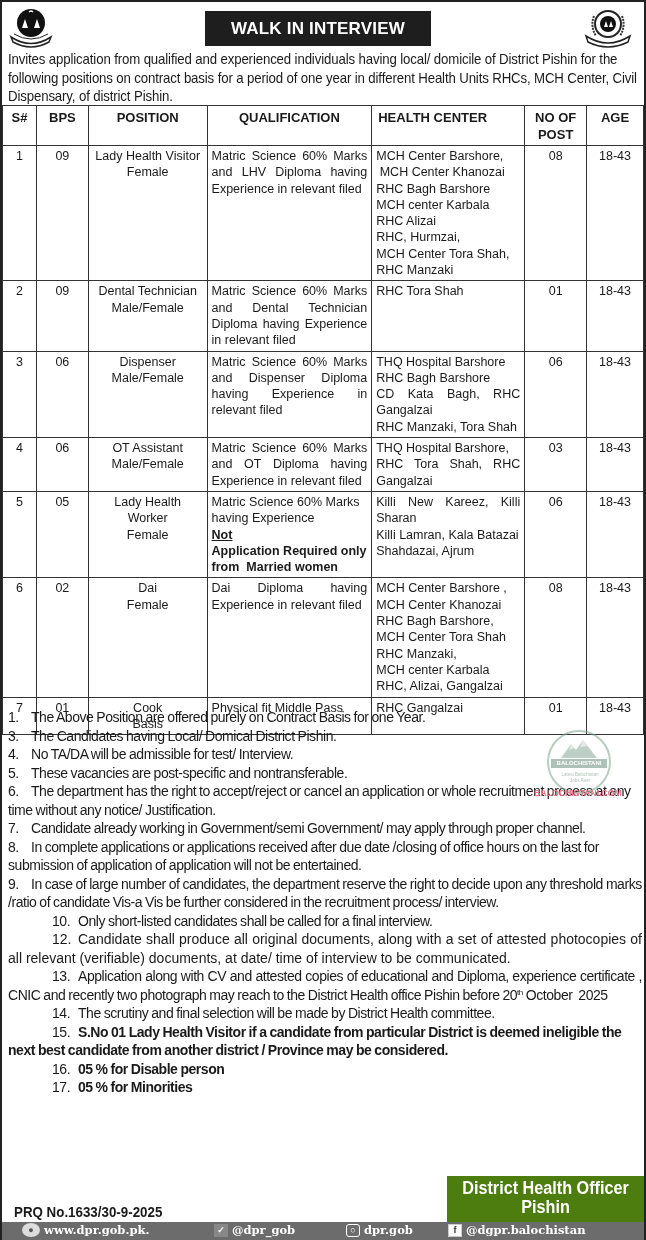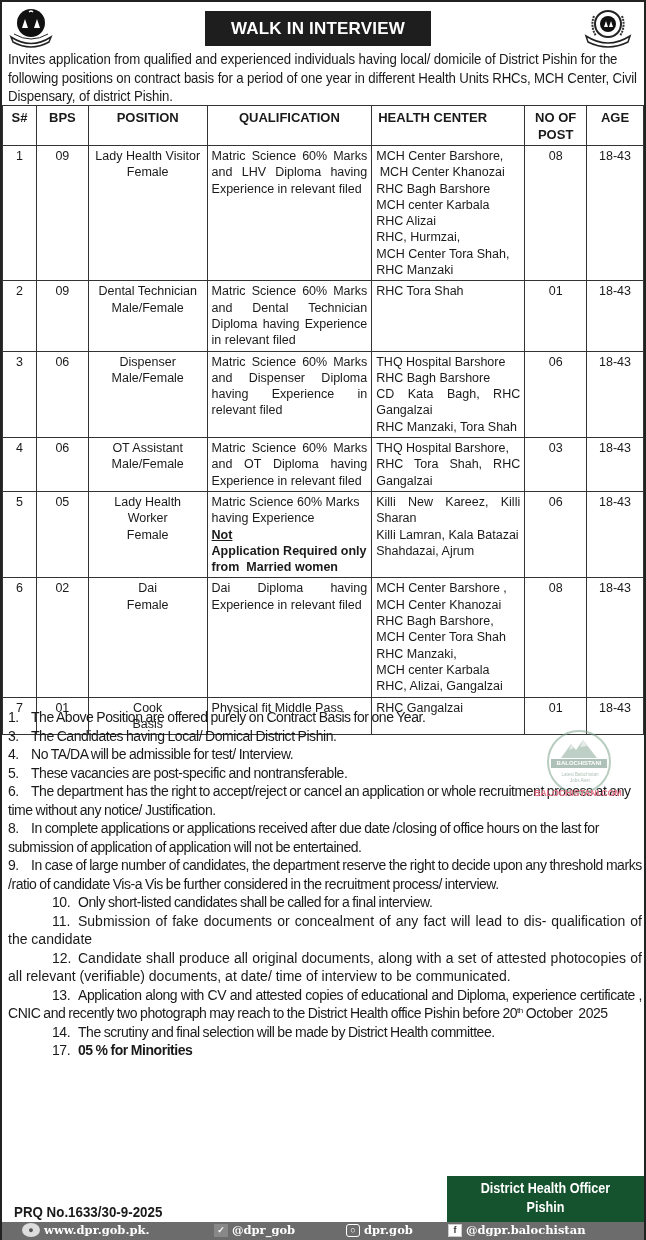--- a/index.html
+++ b/index.html
@@ -67,21 +67,21 @@
     position: absolute; left: 532px; top: 786px; font-size: 9px; font-weight: bold;
     color: #e8748a; letter-spacing: -0.2px;
   }
 
   .prq {
     position: absolute; left: 12px; top: 1202px; font-weight: bold; font-size: 14.5px;
     transform: scaleX(0.92); transform-origin: left top;
   }
   .dho {
     position: absolute; left: 445px; top: 1174px; width: 197px; height: 48px;
-    background: #14532d; color: #fff; font-weight: bold; font-size: 14px;
+    background: #4d7c0f; color: #fff; font-weight: bold; font-size: 18px;
     text-align: center; line-height: 19px; padding-top: 3px;
   }
   .dho div { transform: scaleX(0.9); }
   .footer-bar {
     position: absolute; left: 0; top: 1220px; width: 642px; height: 18px;
     background: #6c6c6c; color: #fff; font-family: "DejaVu Serif", serif; font-weight: bold;
     font-size: 11.5px; display: flex; align-items: center;
   }
   .fitem { position: absolute; display: flex; align-items: center; top: 1px; white-space: nowrap; }
   .ficon {
@@ -278,27 +278,29 @@
       </tr>
     </tbody>
   </table>
 
   <div class="notes">
     <div class="note cond"><span class="num">1.</span><span>The Above Position are offered purely on Contract Basis for one Year.</span></div>
     <div class="note cond"><span class="num">3.</span><span>The Candidates having Local/ Domical District Pishin.</span></div>
     <div class="note cond"><span class="num">4.</span><span>No TA/DA will be admissible for test/ Interview.</span></div>
     <div class="note cond"><span class="num">5.</span><span>These vacancies are post-specific and nontransferable.</span></div>
     <div class="note cond"><span class="num">6.</span><span>The department has the right to accept/reject or cancel an application or whole recruitment process at any time without any notice/ Justification.</span></div>
+    <div class="note cond"><span class="num">7.</span><span>Candidate already working in Government/semi Government/ may apply through proper channel.</span></div>
     <div class="note cond"><span class="num">8.</span><span>In complete applications or applications received after due date /closing of office hours on the last for submission of application of application will not be entertained.</span></div>
     <div class="note cond"><span class="num">9.</span><span>In case of large number of candidates, the department reserve the right to decide upon any threshold marks /ratio of candidate Vis-a Vis be further considered in the recruitment process/ interview.</span></div>
     <div class="note cond"><span class="num w2">10.</span><span>Only short-listed candidates shall be called for a final interview.</span></div>
-    <div class="note just"><span class="num w2">11.</span><span>Submission of fake documents or concealment of any fact will lead to dis- qualification of the candidate</span></div>
     <div class="note just"><span class="num w2">12.</span><span>Candidate shall produce all original documents, along with a set of attested photocopies of all relevant (verifiable) documents, at date/ time of interview to be communicated.</span></div>
     <div class="note just cond"><span class="num w2">13.</span><span>Application along with CV and attested copies of educational and Diploma, experience certificate , CNIC and recently two photograph may reach to the District Health office Pishin before 20</span><span class="sup">th</span><span style="white-space:pre"> October  2025</span></div>
     <div class="note cond"><span class="num w2">14.</span><span>The scrutiny and final selection will be made by District Health committee.</span></div>
+    <div class="note cond"><span class="num w2">15.</span><span style="font-weight:bold">S.No 01 Lady Health Visitor if a candidate from particular District is deemed ineligible the next best candidate from another district / Province may be considered.</span></div>
+    <div class="note cond"><span class="num w2">16.</span><span style="font-weight:bold">05 % for Disable  person</span></div>
     <div class="note cond"><span class="num w2">17.</span><span style="font-weight:bold">05 % for Minorities</span></div>
   </div>
 
   <div class="watermark">
     <svg width="36" height="20" viewBox="0 0 36 20">
       <path d="M0 20 L10 6 L15 12 L22 2 L36 20 Z" fill="#8aa899"></path>
       <path d="M10 6 L13 10 L8 12 Z M22 2 L26 8 L19 9 Z" fill="#fff" opacity="0.6"></path>
     </svg>
     <div class="bar">
         <span>BALOCHISTANI</span>

